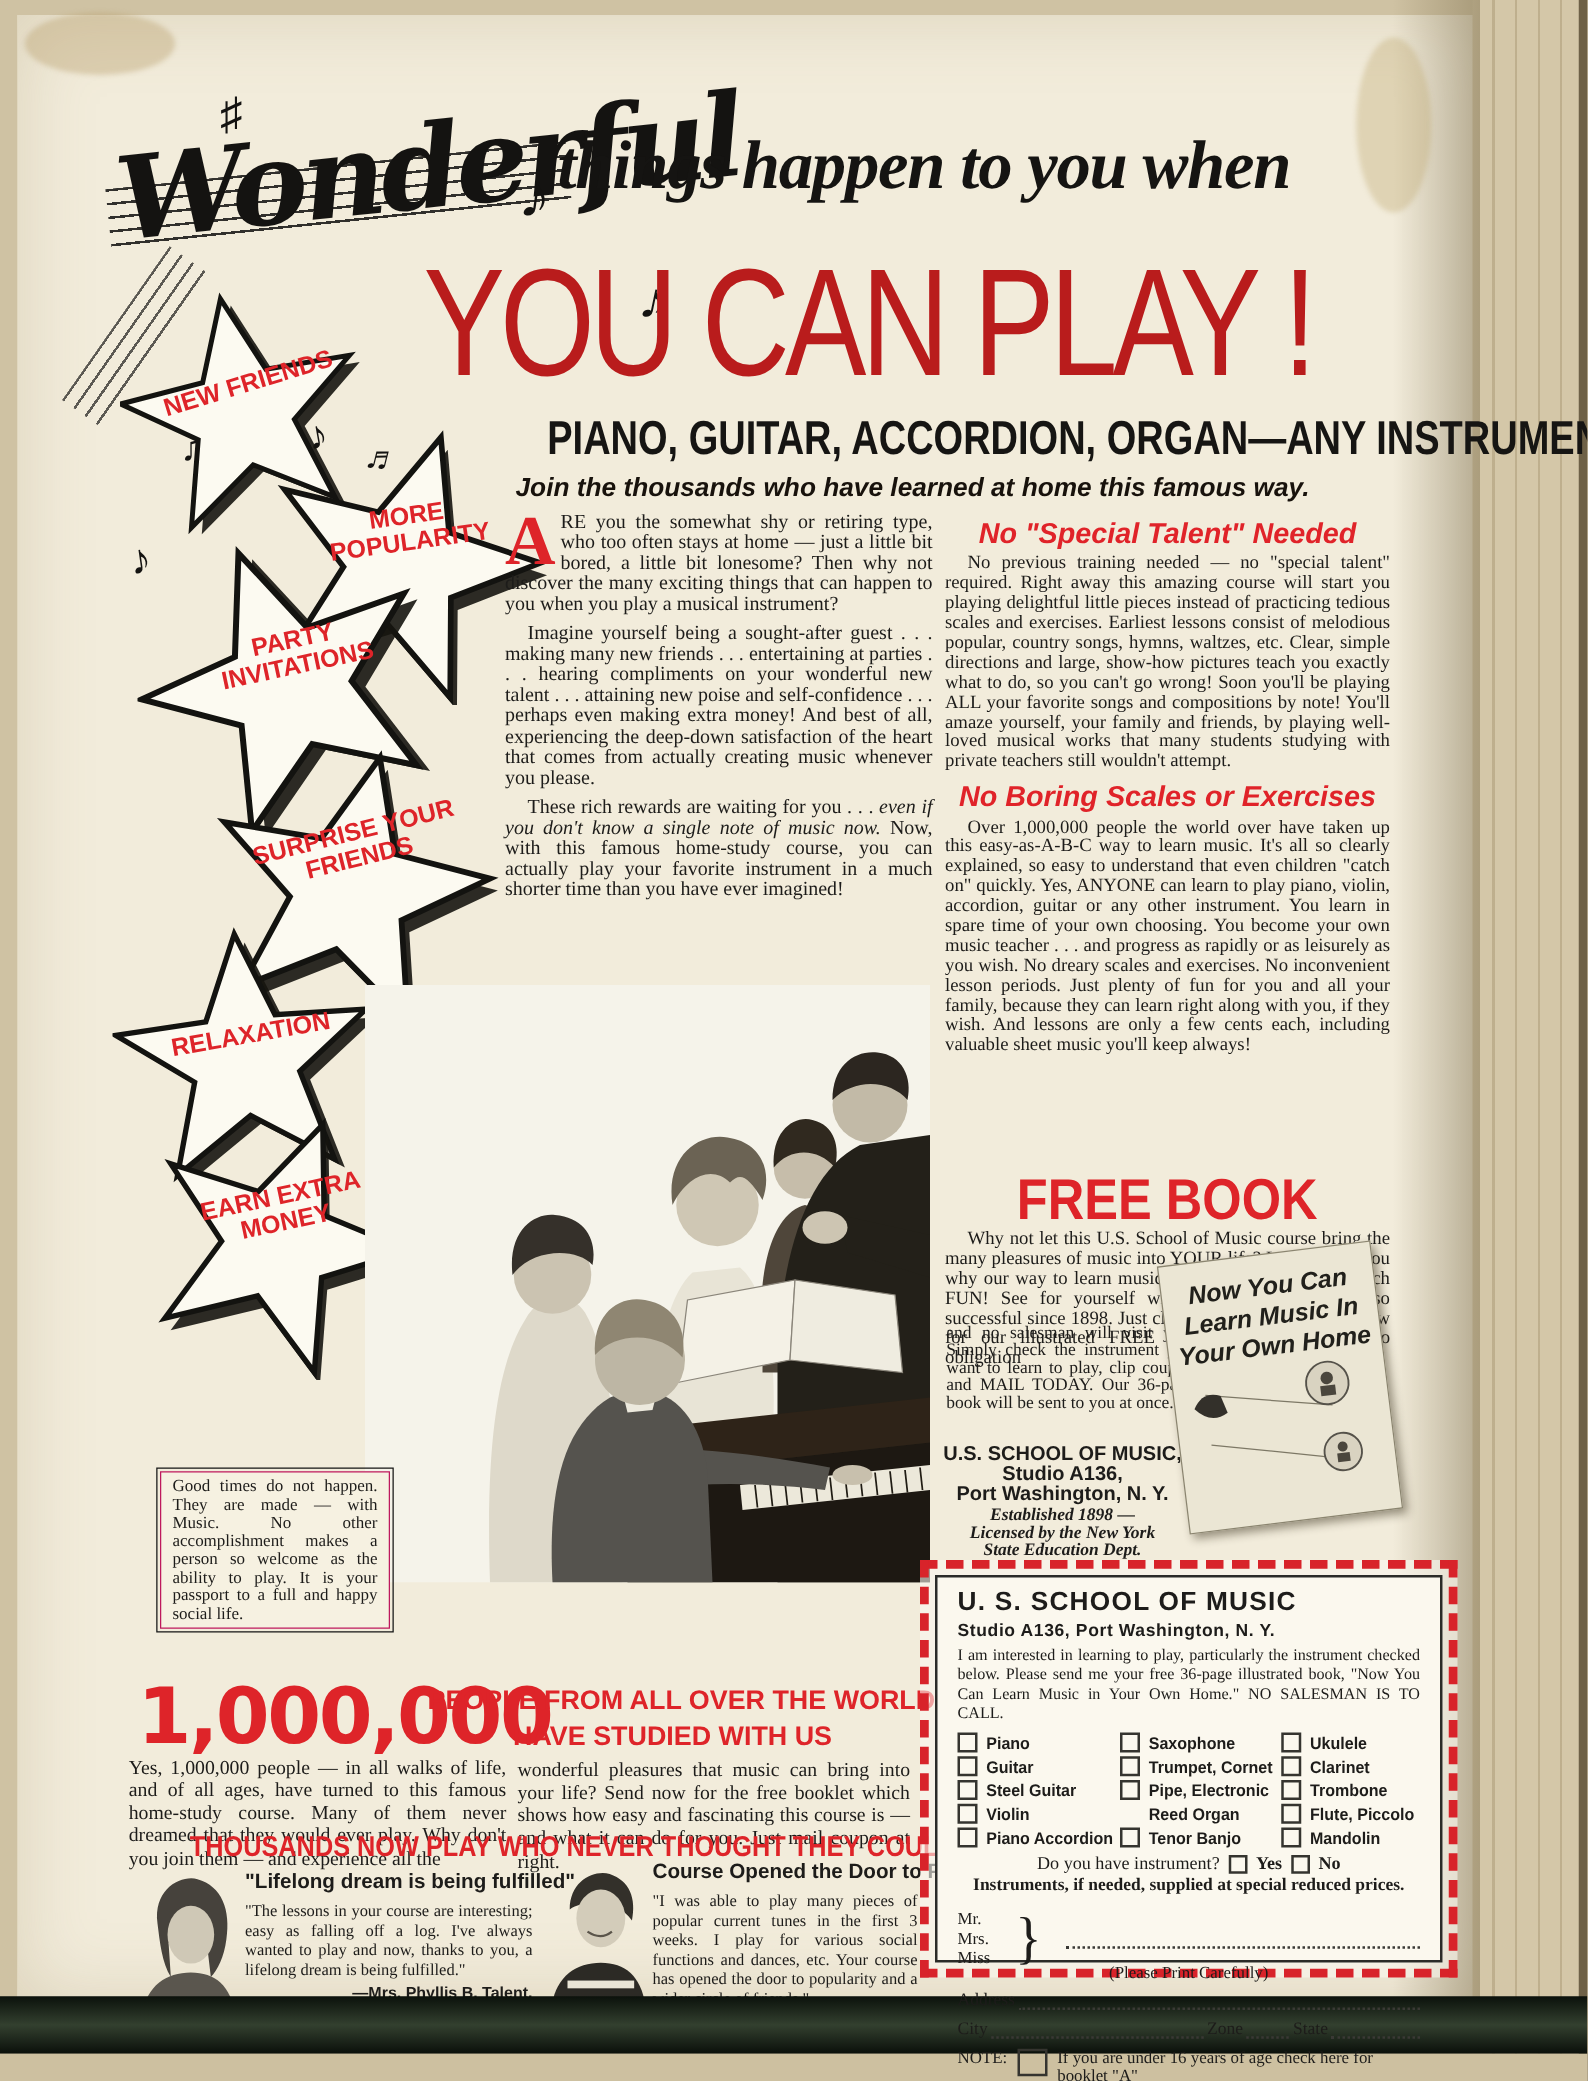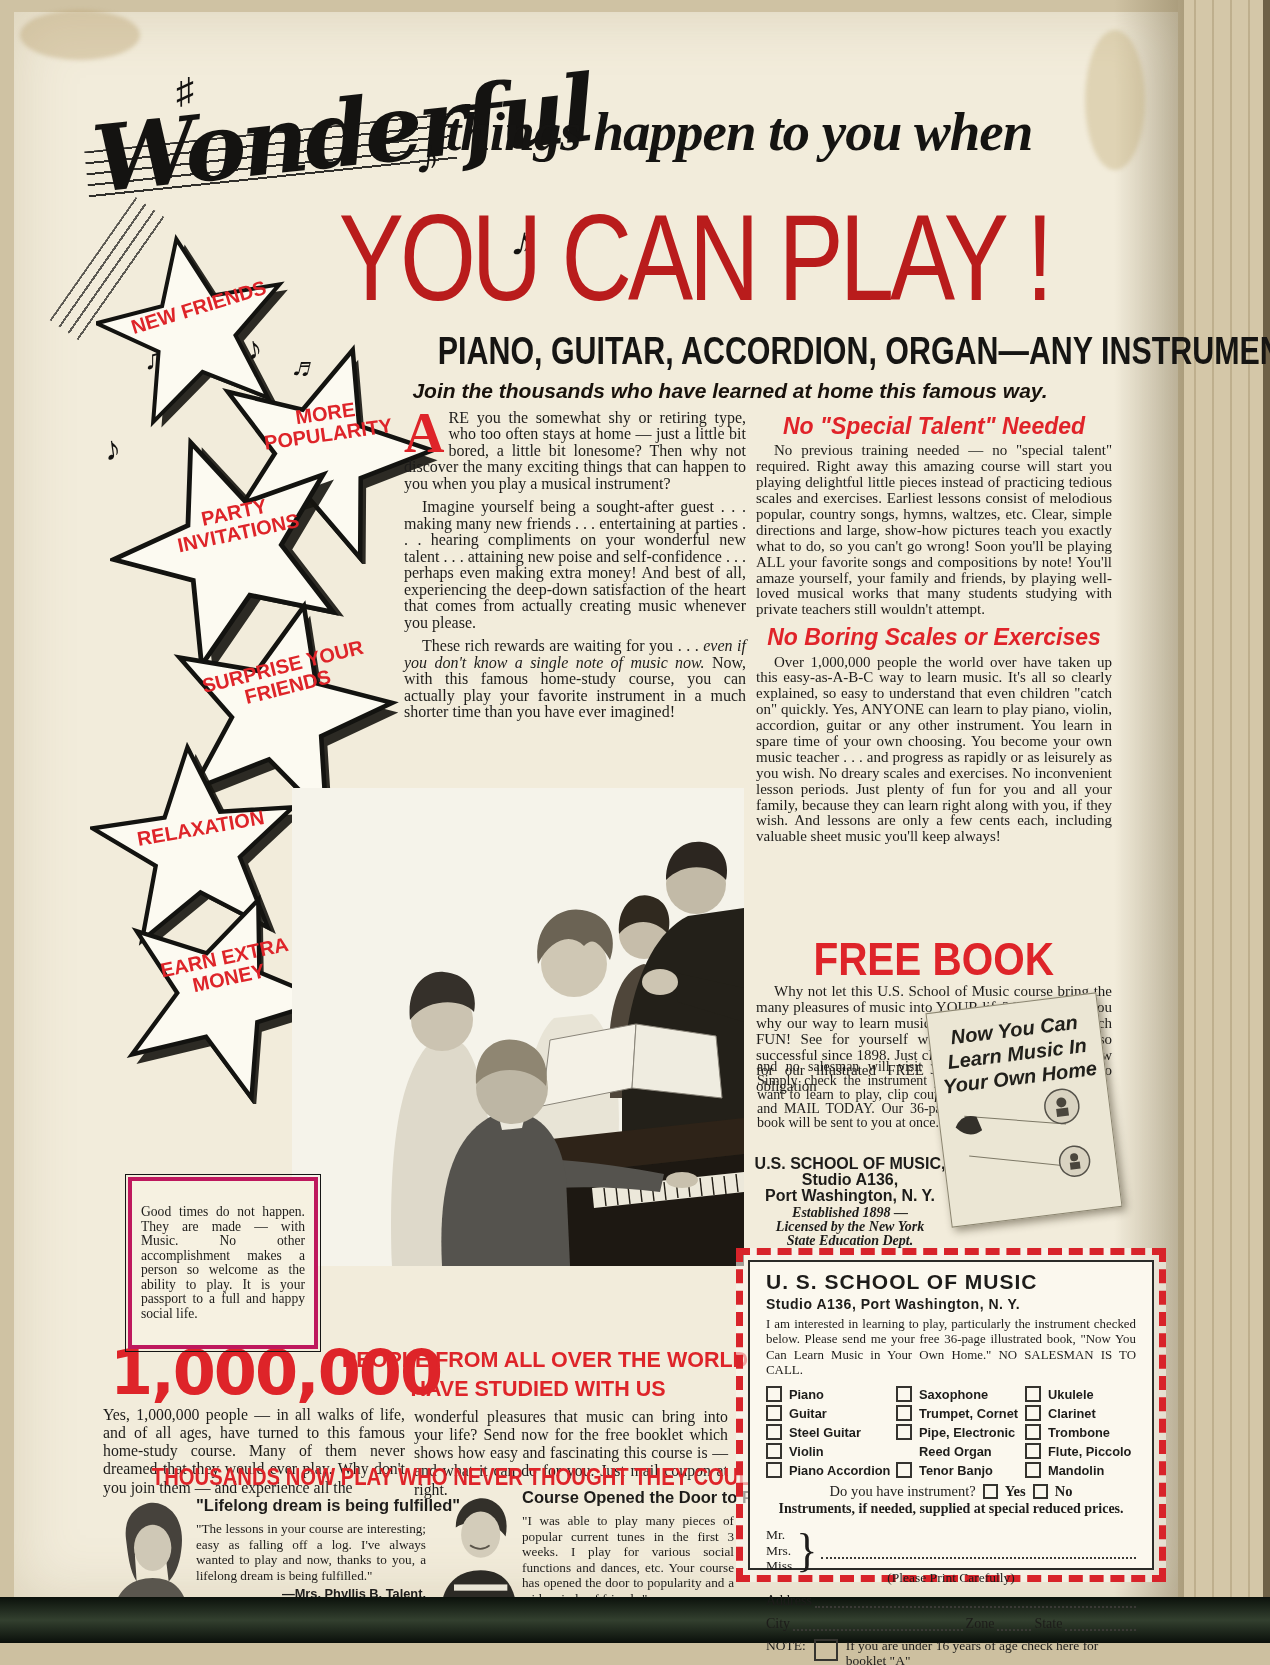--- a/index.html
+++ b/index.html
@@ -43,43 +43,43 @@
   .dropcap{float:left;color:#de2429;font-size:56px;line-height:.78;font-weight:700;
       padding:2px 4px 0 0;font-family:"Liberation Serif",serif;}
   .red-head{color:#e02329;font-family:"Liberation Sans",sans-serif;font-weight:700;font-style:italic;
       font-size:23px;text-align:center;margin:2px 0 5px 0;white-space:nowrap;}
   .rc{font-size:15px;line-height:1.06;}
   .freebook{color:#de2429;font-family:"Liberation Sans",sans-serif;font-weight:700;
       font-size:46px;text-align:center;white-space:nowrap;}
   .org-bold{font-family:"Liberation Sans",sans-serif;font-weight:700;font-size:16px;line-height:1.0;text-align:center;}
   .org-ital{font-style:italic;font-weight:700;font-size:14px;line-height:1.0;text-align:center;font-family:"Liberation Serif",serif;}
   
-  .gt-box{border:4px solid #be185d;outline:1px solid #141414;outline-offset:2px;
-      background:#f6f1e1;padding:24px 9px;font-size:13.6px;line-height:1.07;text-align:justify;}
+  .gt-box{border:1px solid #be185d;outline:1px solid #141414;outline-offset:2px;
+      background:#f6f1e1;padding:4px 9px;font-size:13.6px;line-height:1.07;text-align:justify;}
   
   .booklet{background:#ebe6d4;border:1px solid #8b8570;transform:rotate(-7deg);
       box-shadow:3px 4px 8px rgba(40,30,10,.45);text-align:center;padding-top:14px;}
   .booklet-title{font-family:"Liberation Sans",sans-serif;font-weight:700;font-style:italic;
       font-size:20px;line-height:1.2;color:#21201b;}
   
   .coupon{border:7px dashed #d8232a;background:rgba(250,247,238,.6);}
   .coupon-inner{margin:5px;border:2px solid #2b2b28;background:#fbf8ee;padding:8px 16px 6px 16px;height:292px;}
   .c-title{font-family:"Liberation Sans",sans-serif;font-weight:700;font-size:21px;letter-spacing:1px;}
   .c-addr{font-family:"Liberation Sans",sans-serif;font-weight:700;font-size:14px;letter-spacing:.5px;margin-top:2px;}
   .c-body{font-size:12.9px;line-height:1.2;text-align:justify;margin-top:5px;}
   .c-grid{display:grid;grid-template-columns:1.04fr 1.3fr 1fr;margin-top:6px;}
   .crow{display:flex;align-items:center;gap:7px;height:19px;}
   .cbx{width:12px;height:12px;border:2px solid #35342f;background:#fbf8ee;flex:0 0 auto;}
   .cbx-spacer{width:16px;flex:0 0 auto;}
   .clabel{font-family:"Liberation Sans",sans-serif;font-weight:700;font-size:13.5px;white-space:nowrap;
       transform:scaleX(.95);transform-origin:left center;}
   .c-have{text-align:center;font-size:14.5px;margin-top:3px;display:flex;justify-content:center;align-items:center;gap:7px;}
   .cbx-sm{width:11px;height:11px;border:2px solid #35342f;display:inline-block;}
   .c-supplied{text-align:center;font-weight:700;font-size:14px;margin-top:1px;}
-  .c-names{display:flex;align-items:center;gap:4px;margin-top:8px;}
+  .c-names{display:flex;align-items:center;gap:20px;margin-top:8px;}
   .c-nstack{font-size:13.5px;line-height:1.15;}
   .c-brace{font-size:44px;font-weight:400;transform:scaleY(1.05);}
   .dots{flex:1;border-bottom:2px dotted #3a3935;height:.9em;}
   .dots-fixed{border-bottom:2px dotted #3a3935;height:.9em;}
   .c-print{text-align:center;font-size:13.5px;margin-top:-6px;}
   .c-line{display:flex;align-items:center;gap:3px;font-size:14px;margin-top:7px;}
   .c-note{display:flex;gap:8px;align-items:flex-start;margin-top:6px;font-size:13.5px;}
   .cbx-lg{width:20px;height:18px;border:2px solid #35342f;flex:0 0 auto;margin-top:1px;}
   
   .million-num{color:#de2429;font-family:"DejaVu Sans",sans-serif;font-weight:700;

